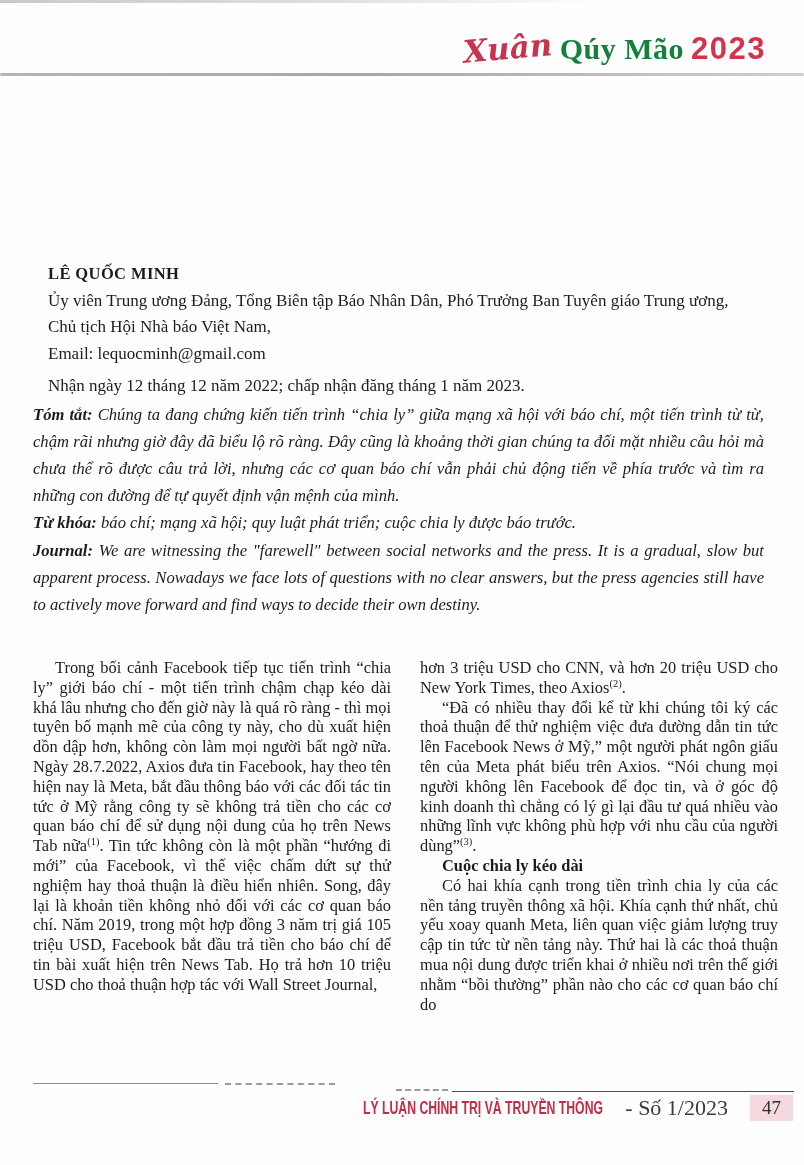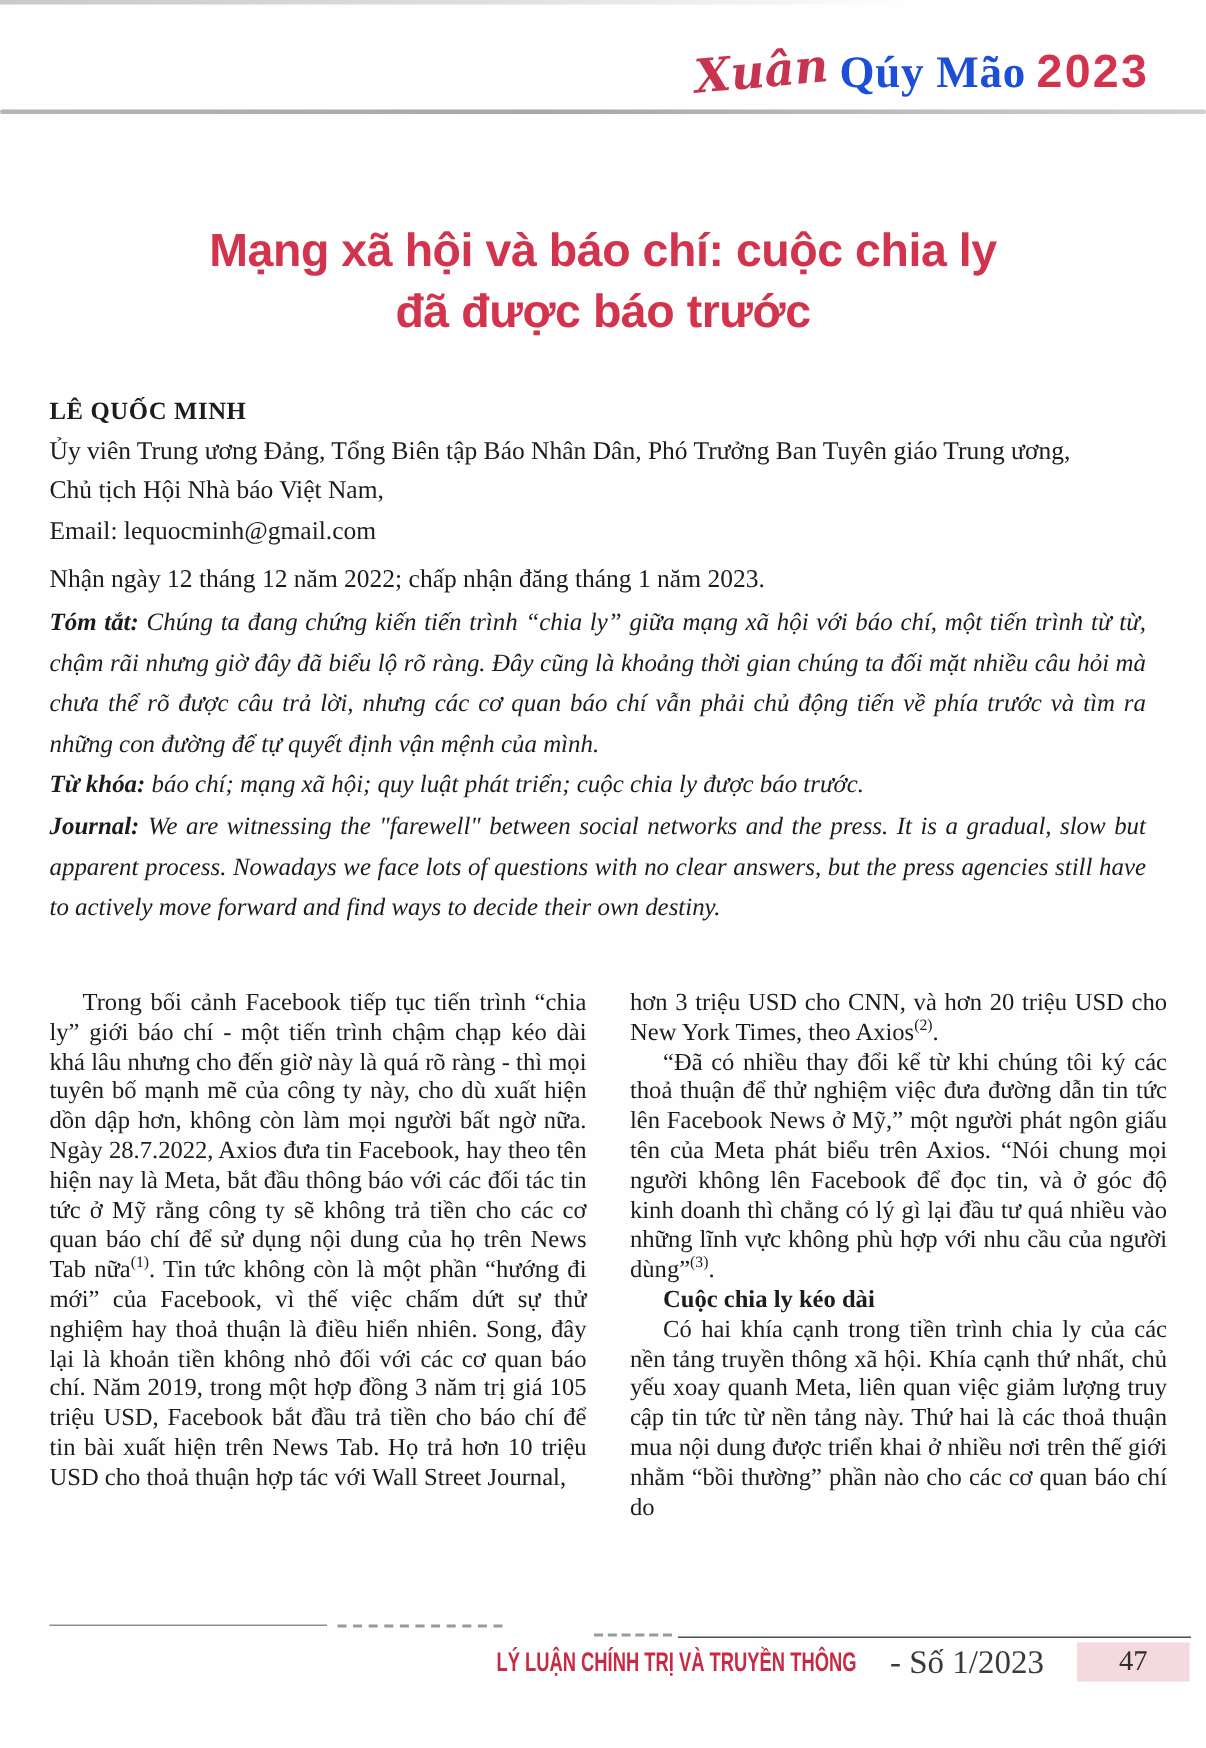--- a/index.html
+++ b/index.html
@@ -21,42 +21,42 @@
     display:flex;align-items:baseline;gap:7px;
   }
   .brand-script{
     font-family:"DejaVu Serif", serif;
     font-style:italic;font-weight:bold;
     color:#c73450;font-size:31px;
     transform:rotate(-5deg);display:inline-block;
   }
   .brand-name{
     font-family:"Liberation Serif", serif;
-    color:#1d4ed8;font-size:30px;font-weight:600;letter-spacing:.5px;
+    color:#15803d;font-size:30px;font-weight:600;letter-spacing:.5px;
   }
   .brand-year{
     font-family:"Liberation Sans", sans-serif;
     font-weight:bold;color:#d2344e;font-size:31px;letter-spacing:1.5px;
   }
   .header-rule{
     position:absolute;top:73px;left:0;width:804px;height:3px;
     background:linear-gradient(to right,#b5b5b5,#a7a7a7 45%,#cfcfcf);
     border-radius:2px;
   }
   
   .article-title{
     position:absolute;top:146px;left:0;width:100%;margin:0;
     text-align:center;
     font-family:"Liberation Sans", sans-serif;
     font-weight:bold;font-size:31px;line-height:41px;
     color:#d2344e;letter-spacing:-.3px;
   }
   
   .author-block{
-    position:absolute;top:261px;left:33px;right:28px;
+    position:absolute;top:261px;left:48px;right:28px;
     font-size:17px;line-height:26.5px;
   }
   .author-name{font-weight:bold;font-size:16.5px;letter-spacing:.4px;}
   .author-dates{margin-top:6px;}
   
   .abstract{
     position:absolute;left:33px;right:40px;
     font-style:italic;font-size:16.6px;line-height:27px;
     text-align:justify;
   }
@@ -92,41 +92,37 @@
     transform:scaleX(0.68);transform-origin:right center;
     letter-spacing:0;
   }
   .footer-issue{
     font-family:"Liberation Serif", serif;
     font-size:22px;color:#3a3a3a;white-space:nowrap;
   }
   .page-num{
     background:#f4dade;color:#2e2e2e;
     font-family:"Liberation Serif", serif;font-size:19px;
-    padding:1px 28px;line-height:24px;
+    padding:1px 12px;line-height:24px;
   }
 </style>
 </head>
 <body>
 
 <div class="page">
 
   <div class="top-edge"></div>
 
   <div class="header-brand">
     <span class="brand-script">Xuân</span>
     <span class="brand-name">Qúy Mão</span>
     <span class="brand-year">2023</span>
   </div>
   <div class="header-rule"></div>
 
-  <h1 class="article-title">
-    <span>Mạng xã hội và báo chí: cuộc chia ly</span><br>
-    <span>đã được báo trước</span>
-  </h1>
 
   <section class="author-block">
     <div class="author-name">LÊ QUỐC MINH</div>
     <div>Ủy viên Trung ương Đảng, Tổng Biên tập Báo Nhân Dân, Phó Trưởng Ban Tuyên giáo Trung ương,</div>
     <div>Chủ tịch Hội Nhà báo Việt Nam,</div>
     <div>Email: lequocminh@gmail.com</div>
     <div class="author-dates">Nhận ngày 12 tháng 12 năm 2022; chấp nhận đăng tháng 1 năm 2023.</div>
   </section>
 
   <section class="abstract abs-vi">

